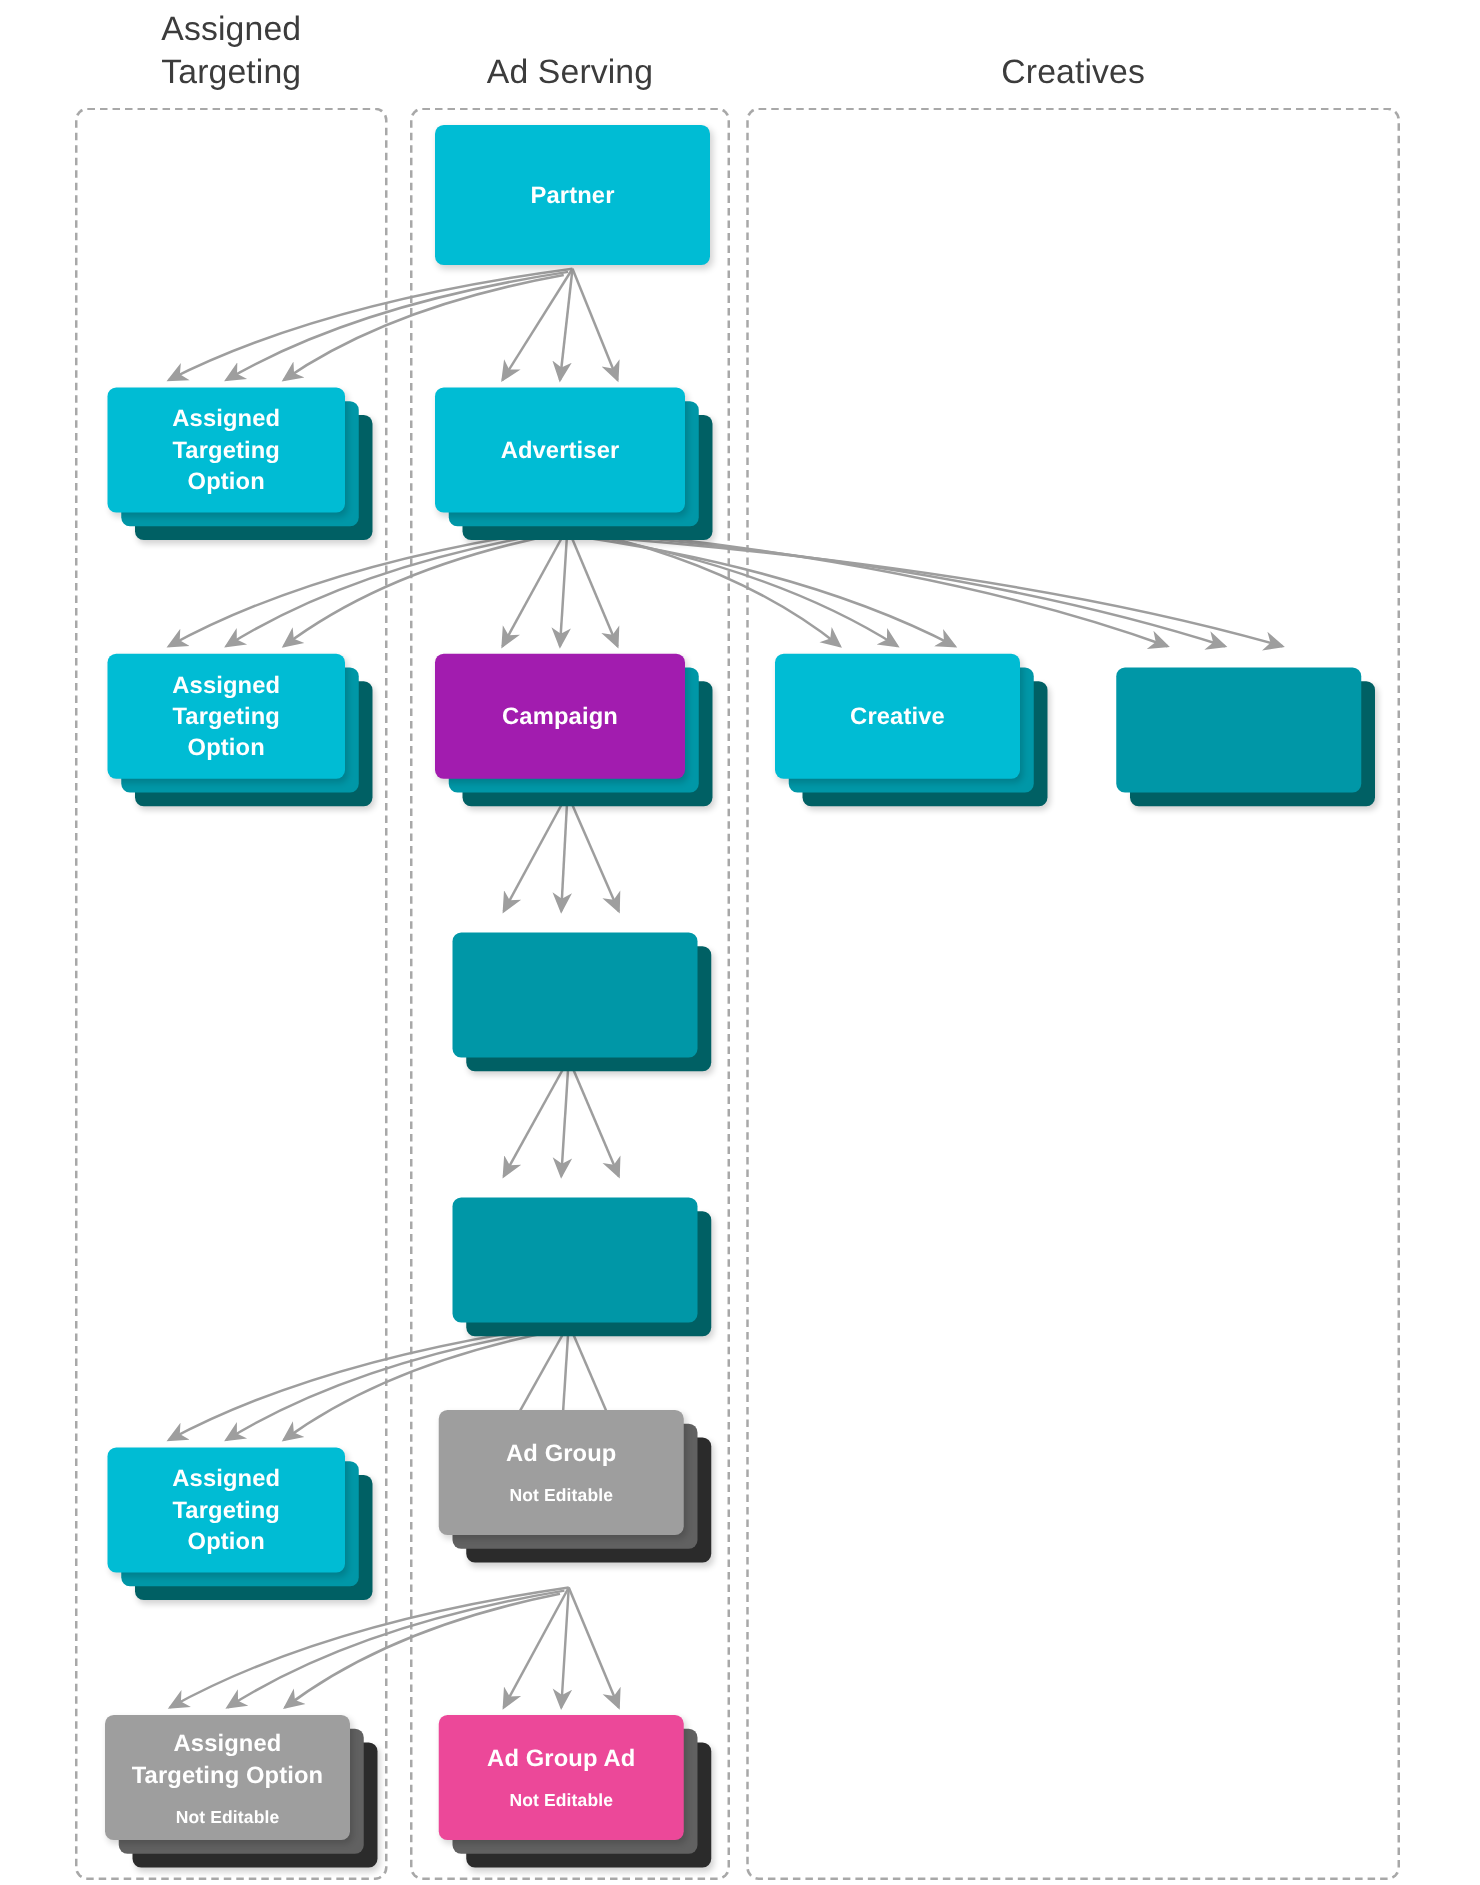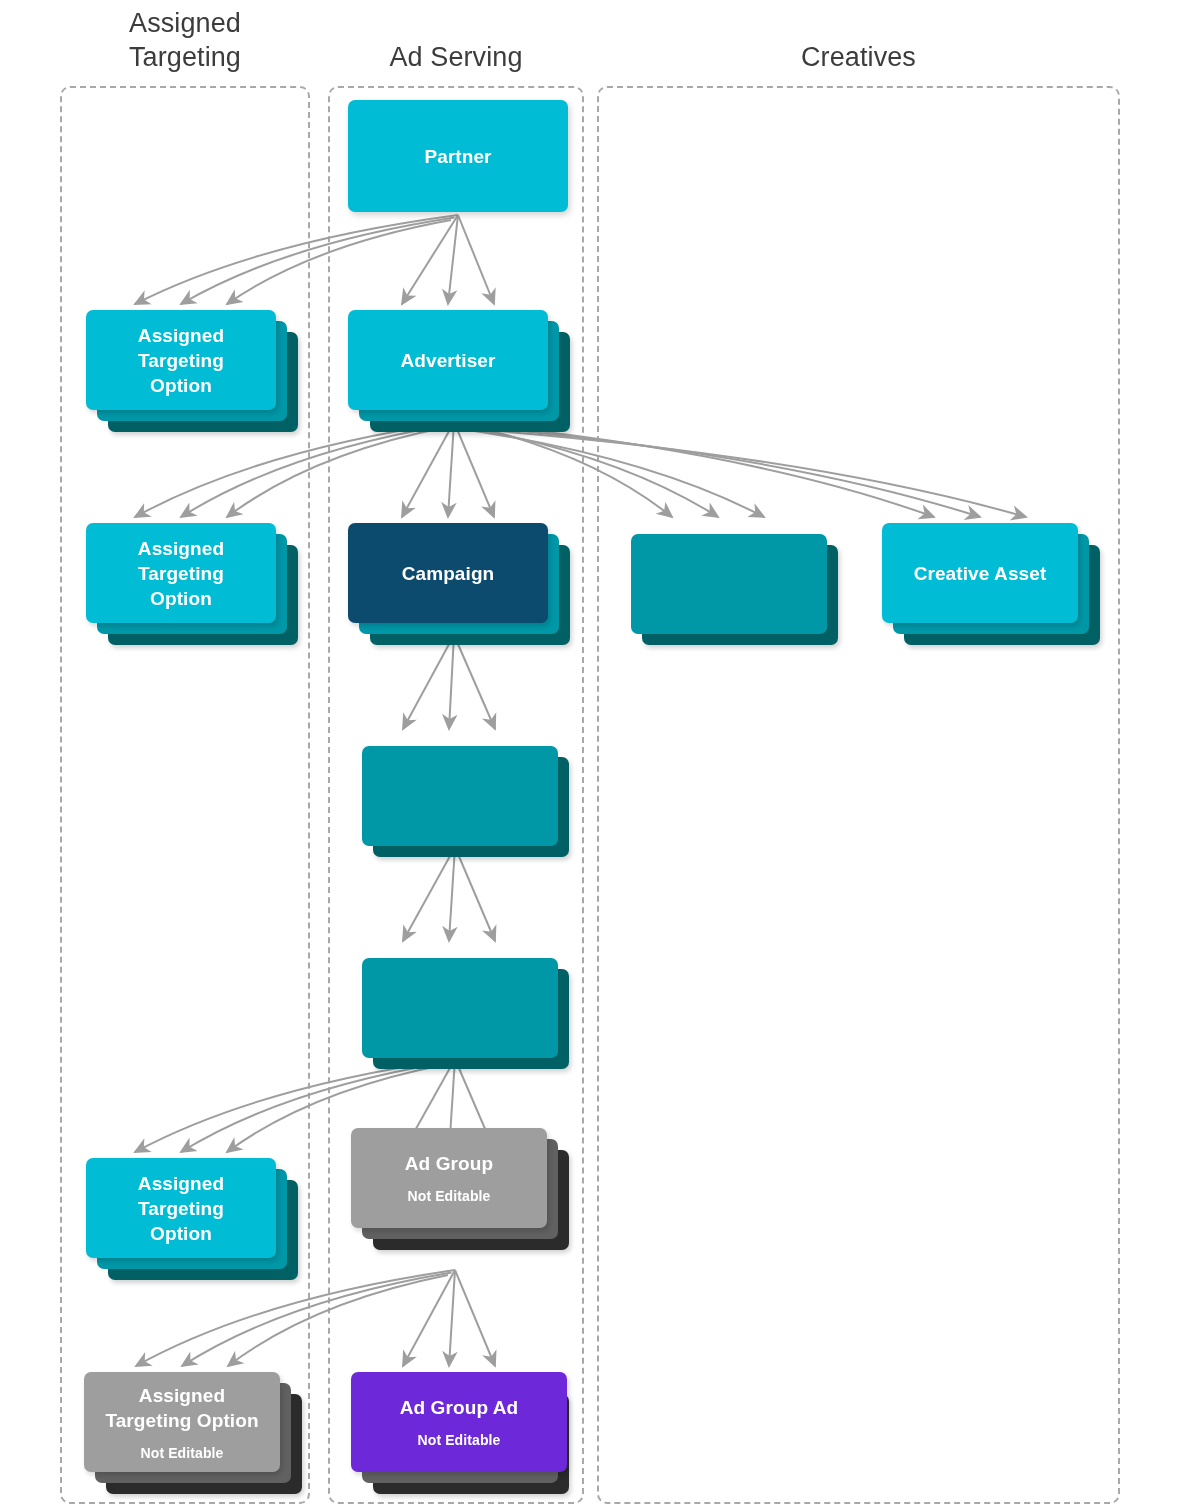--- a/index.html
+++ b/index.html
@@ -183,34 +183,34 @@
         <div class="card back1" style="width: 190px; height: 100px; left: 11px; top: 11px; background: rgb(0, 151, 167);"></div>
         <div class="card front" style="width: 190px; height: 100px; left: 0px; top: 0px; background: rgb(0, 188, 212);">
           <div class="node-title" style="color: rgb(255, 255, 255);">Assigned
 Targeting
 Option</div>
         </div>
       </div>
       <div class="node" style="left: 348px; top: 523px; width: 222px; height: 122px;">
         <div class="card back2" style="width: 200px; height: 100px; left: 22px; top: 22px; background: rgb(0, 96, 100); box-shadow: rgba(0, 0, 0, 0.18) 2px 3px 5px;"></div>
         <div class="card back1" style="width: 200px; height: 100px; left: 11px; top: 11px; background: rgb(0, 151, 167);"></div>
-        <div class="card front" style="width: 200px; height: 100px; left: 0px; top: 0px; background: #0c4a6e;">
+        <div class="card front" style="width: 200px; height: 100px; left: 0px; top: 0px; background: #a21caf;">
           <div class="node-title" style="color: rgb(255, 255, 255);">Campaign</div>
         </div>
       </div>
       <div class="node" style="left: 620px; top: 523px; width: 218px; height: 122px;">
         <div class="card back2" style="width: 196px; height: 100px; left: 22px; top: 22px; background: rgb(0, 96, 100); box-shadow: rgba(0, 0, 0, 0.18) 2px 3px 5px;"></div>
         <div class="card back1" style="width: 196px; height: 100px; left: 11px; top: 11px; background: rgb(0, 151, 167);"></div>
+        <div class="card front" style="width: 196px; height: 100px; left: 0px; top: 0px; background: rgb(0, 188, 212);">
+          <div class="node-title" style="color: rgb(255, 255, 255);">Creative</div>
+        </div>
       </div>
       <div class="node" style="left: 882px; top: 523px; width: 218px; height: 122px;">
         <div class="card back2" style="width: 196px; height: 100px; left: 22px; top: 22px; background: rgb(0, 96, 100); box-shadow: rgba(0, 0, 0, 0.18) 2px 3px 5px;"></div>
         <div class="card back1" style="width: 196px; height: 100px; left: 11px; top: 11px; background: rgb(0, 151, 167);"></div>
-        <div class="card front" style="width: 196px; height: 100px; left: 0px; top: 0px; background: rgb(0, 188, 212);">
-          <div class="node-title" style="color: rgb(255, 255, 255);">Creative Asset</div>
-        </div>
       </div>
       <div class="node" style="left: 351px; top: 735px; width: 218px; height: 122px;">
         <div class="card back2" style="width: 196px; height: 100px; left: 22px; top: 22px; background: rgb(0, 96, 100); box-shadow: rgba(0, 0, 0, 0.18) 2px 3px 5px;"></div>
         <div class="card back1" style="width: 196px; height: 100px; left: 11px; top: 11px; background: rgb(0, 151, 167);"></div>
       </div>
       <div class="node" style="left: 351px; top: 947px; width: 218px; height: 122px;">
         <div class="card back2" style="width: 196px; height: 100px; left: 22px; top: 22px; background: rgb(0, 96, 100); box-shadow: rgba(0, 0, 0, 0.18) 2px 3px 5px;"></div>
         <div class="card back1" style="width: 196px; height: 100px; left: 11px; top: 11px; background: rgb(0, 151, 167);"></div>
       </div>
       <div class="node" style="left: 86px; top: 1158px; width: 212px; height: 122px;">
@@ -235,20 +235,20 @@
         <div class="card back1" style="width: 196px; height: 100px; left: 11px; top: 11px; background: rgb(97, 97, 97);"></div>
         <div class="card front" style="width: 196px; height: 100px; left: 0px; top: 0px; background: rgb(158, 158, 158);">
           <div class="node-title" style="color: rgb(255, 255, 255);">Assigned
 Targeting Option</div>
           <div class="node-sub" style="color: rgb(255, 255, 255);">Not Editable</div>
         </div>
       </div>
       <div class="node" style="left: 351px; top: 1372px; width: 218px; height: 122px;">
         <div class="card back2" style="width: 196px; height: 100px; left: 22px; top: 22px; background: rgb(43, 43, 43); box-shadow: rgba(0, 0, 0, 0.18) 2px 3px 5px;"></div>
         <div class="card back1" style="width: 196px; height: 100px; left: 11px; top: 11px; background: rgb(97, 97, 97);"></div>
-        <div class="card front" style="width: 216px; height: 100px; left: 0px; top: 0px; background: #6d28d9;">
+        <div class="card front" style="width: 196px; height: 100px; left: 0px; top: 0px; background: #ec4899;">
           <div class="node-title" style="color: rgb(255, 255, 255);">Ad Group Ad</div>
           <div class="node-sub" style="color: rgb(255, 255, 255);">Not Editable</div>
         </div>
       </div>
     </div>
 
 </div>
 
 </body></html>

